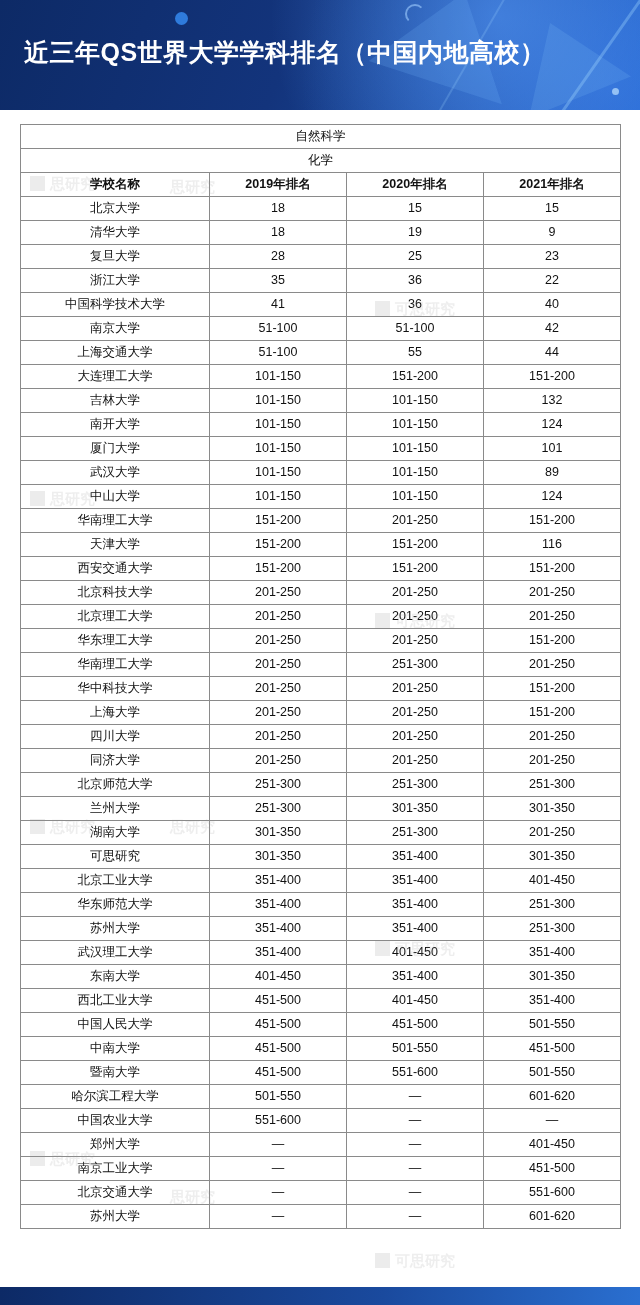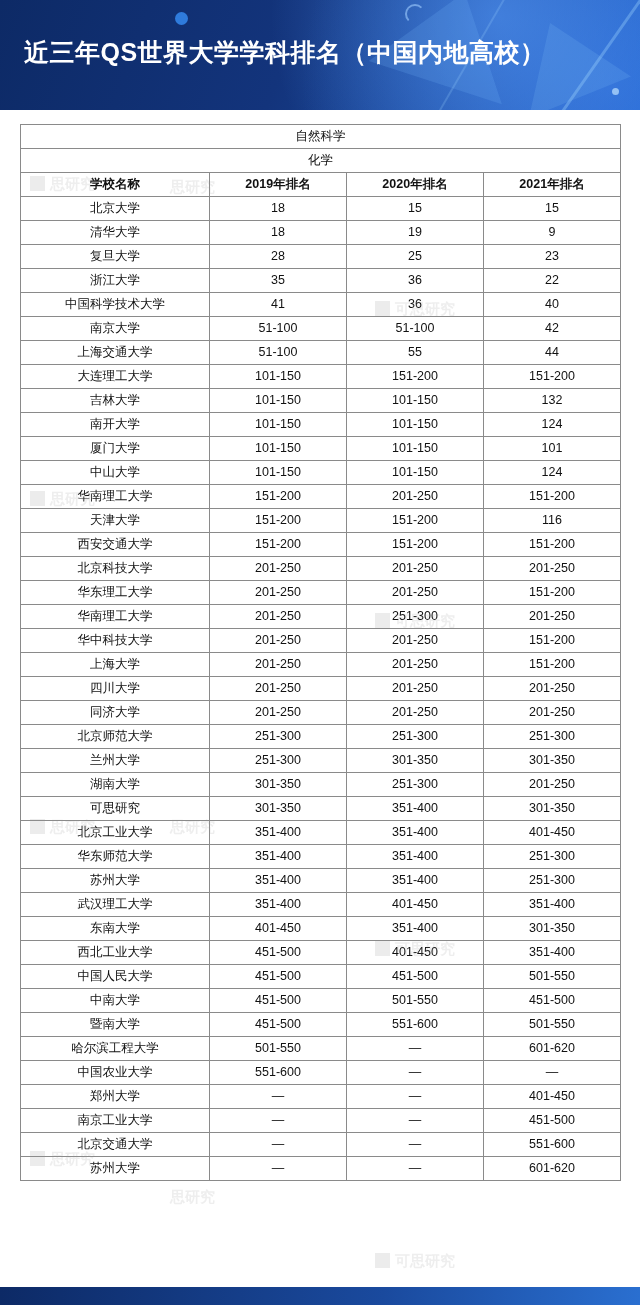--- a/index.html
+++ b/index.html
@@ -270,20 +270,26 @@
             <td>101-150</td>
             <td>124</td>
           </tr>
           <tr>
             <td class="uni">厦门大学</td>
             <td>101-150</td>
             <td>101-150</td>
             <td>101</td>
           </tr>
           <tr>
+            <td class="uni">武汉大学</td>
+            <td>101-150</td>
+            <td>101-150</td>
+            <td>89</td>
+          </tr>
+          <tr>
             <td class="uni">中山大学</td>
             <td>101-150</td>
             <td>101-150</td>
             <td>124</td>
           </tr>
           <tr>
             <td class="uni">华南理工大学</td>
             <td>151-200</td>
             <td>201-250</td>
             <td>151-200</td>
@@ -295,20 +301,26 @@
             <td>116</td>
           </tr>
           <tr>
             <td class="uni">西安交通大学</td>
             <td>151-200</td>
             <td>151-200</td>
             <td>151-200</td>
           </tr>
           <tr>
             <td class="uni">北京科技大学</td>
+            <td>201-250</td>
+            <td>201-250</td>
+            <td>201-250</td>
+          </tr>
+          <tr>
+            <td class="uni">北京理工大学</td>
             <td>201-250</td>
             <td>201-250</td>
             <td>201-250</td>
           </tr>
           <tr>
             <td class="uni">华东理工大学</td>
             <td>201-250</td>
             <td>201-250</td>
             <td>151-200</td>
           </tr>

